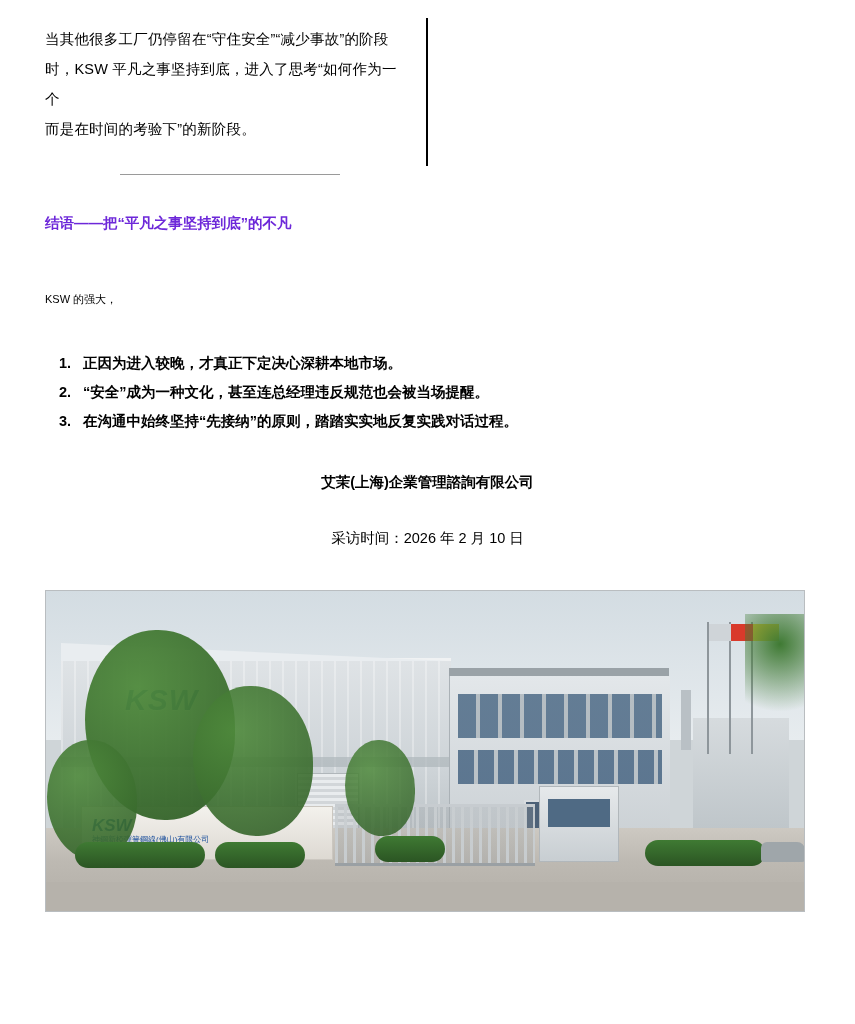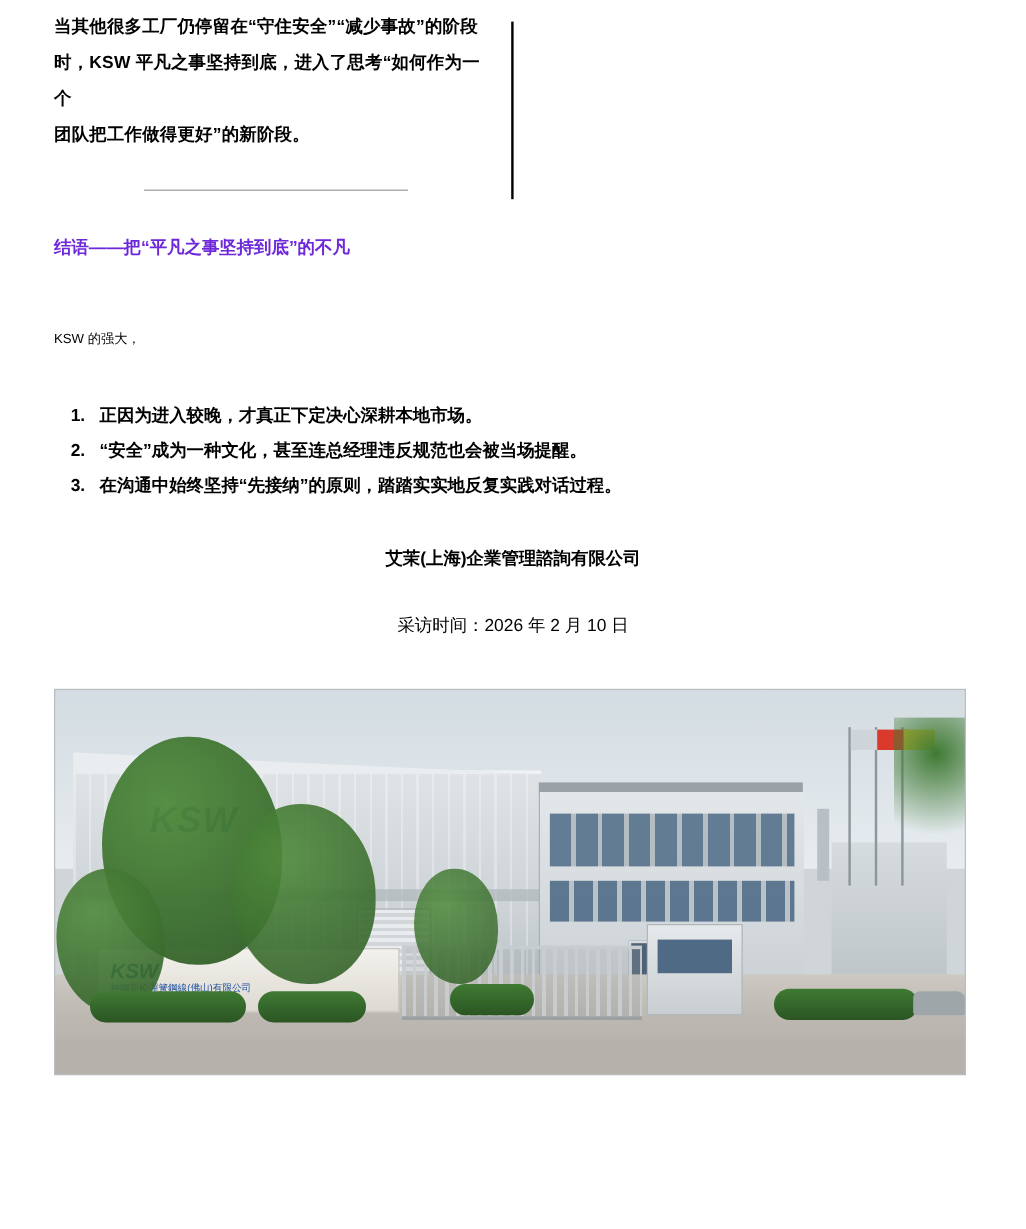--- a/index.html
+++ b/index.html
@@ -19,22 +19,21 @@
     position: relative;
     width: 855px;
     height: 1024px;
     box-sizing: border-box;
     padding: 0 45px;
   }
 
   
   .quote-block {
     position: relative;
-    padding-top: 8px;
-    font-weight: bold;
+    padding-top: 24px;
   }
   .quote-rule {
     position: absolute;
     left: 381px;
     top: 18px;
     width: 2px;
     height: 148px;
     background: #000000;
   }
   .quote-text {
@@ -380,21 +379,21 @@
 </head>
 <body>
 
 <div class="page">
 
   <div class="quote-block">
     <div class="quote-rule"></div>
     <div class="quote-text">
       <p>当其他很多工厂仍停留在“守住安全”“减少事故”的阶段</p>
       <p>时，KSW 平凡之事坚持到底，进入了思考“如何作为一个</p>
-      <p>团队把工作做得更好”的新阶段。</p>
+      <p>而是在时间的考验下”的新阶段。</p>
     </div>
   </div>
 
   <div class="thin-sep"></div>
 
   <div class="conclusion-heading">结语——把“平凡之事坚持到底”的不凡</div>
 
   <div class="lead-line">KSW 的强大，</div>
 
   <ol class="points">

